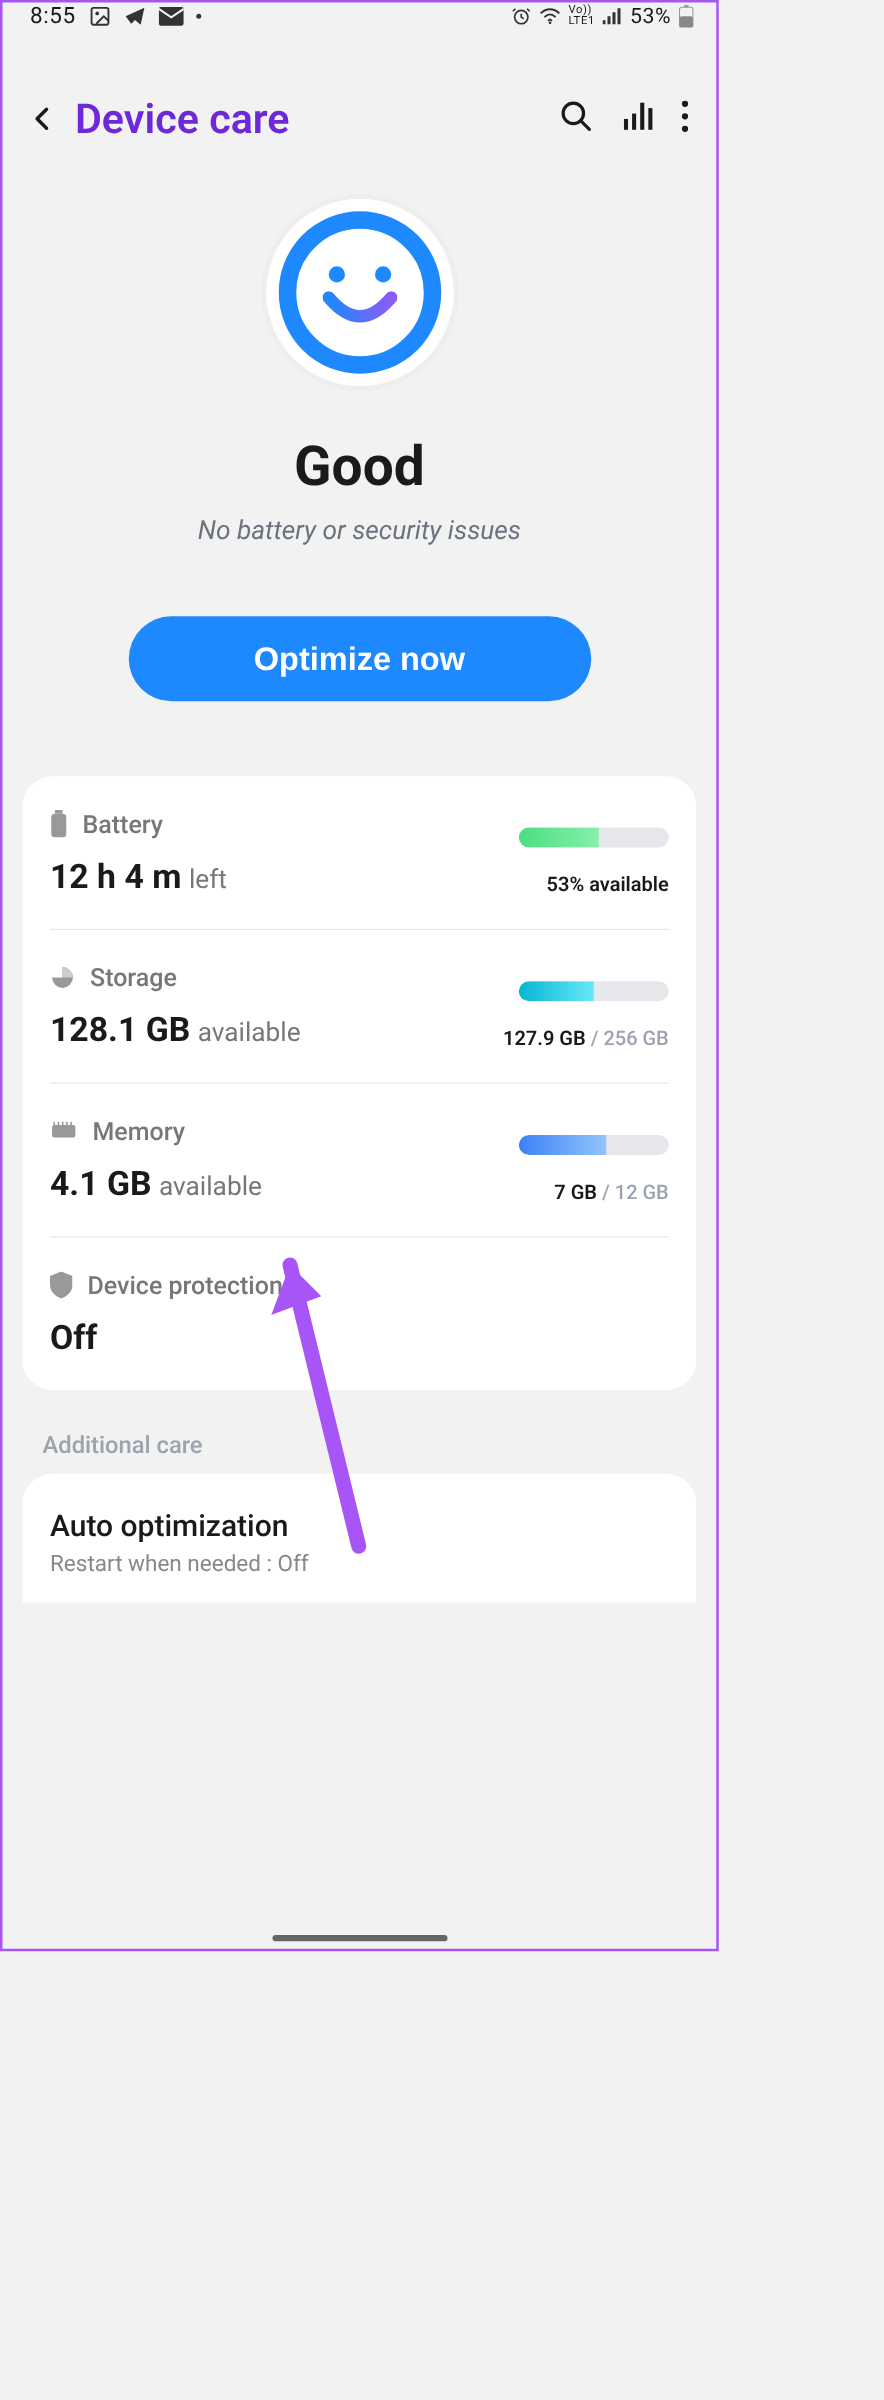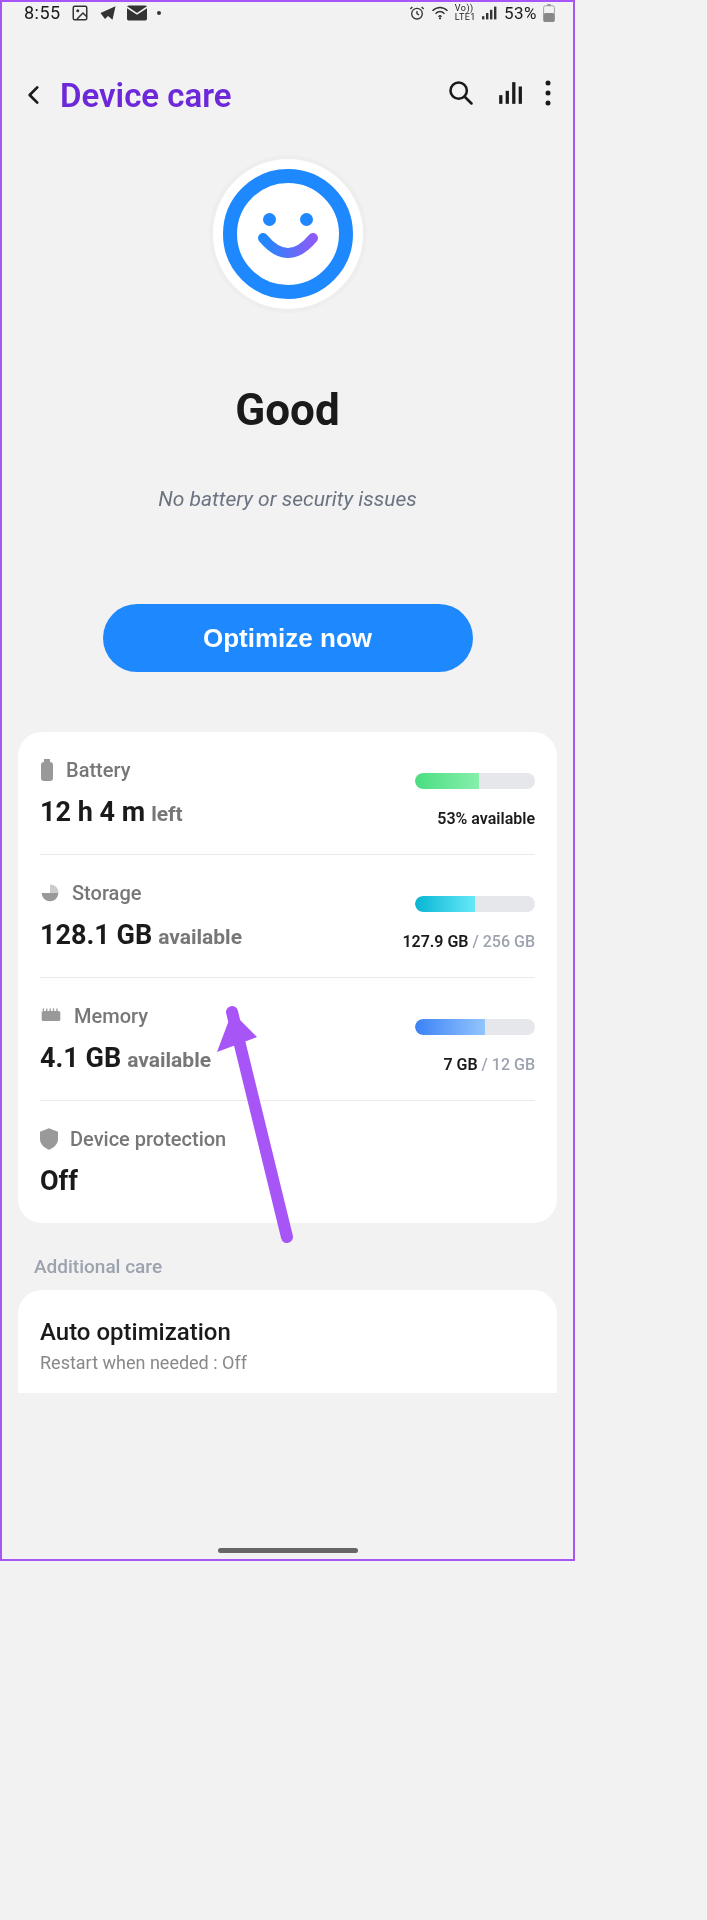--- a/index.html
+++ b/index.html
@@ -53,21 +53,20 @@
 .hdr-actions {
   display: flex; align-items: center; gap: 22px;
   padding-right: 10px;
 }
 
 .hero {
   display: flex;
   flex-direction: column;
   align-items: center;
   padding: 24px 20px 40px 20px;
-  gap: 37px;
 }
 .status-circle {
   width: 150px; height: 150px;
   border-radius: 50%;
   background: #fff;
   display: flex; align-items: center; justify-content: center;
   box-shadow: 0 0 0 4px #eee;
 }
 .status-circle-inner {
   width: 130px; height: 130px;
@@ -124,21 +123,21 @@
 .row-title {
   display: flex; align-items: center; gap: 12px;
   font-size: 20px; color: #777; margin-bottom: 14px;
   font-weight: 500;
 }
 .row-value {
   font-size: 27px; font-weight: 700; color: #1a1a1a;
   display: flex; align-items: baseline; gap: 6px;
 }
 .row-value .suffix {
-  font-size: 21px; font-weight: 700; color: #777;
+  font-size: 21px; font-weight: 400; color: #777;
 }
 .row-right {
   text-align: right;
   display: flex; flex-direction: column; align-items: flex-end;
 }
 .bar {
   width: 120px; height: 16px;
   background: #e5e7eb;
   border-radius: 8px;
   overflow: hidden;

